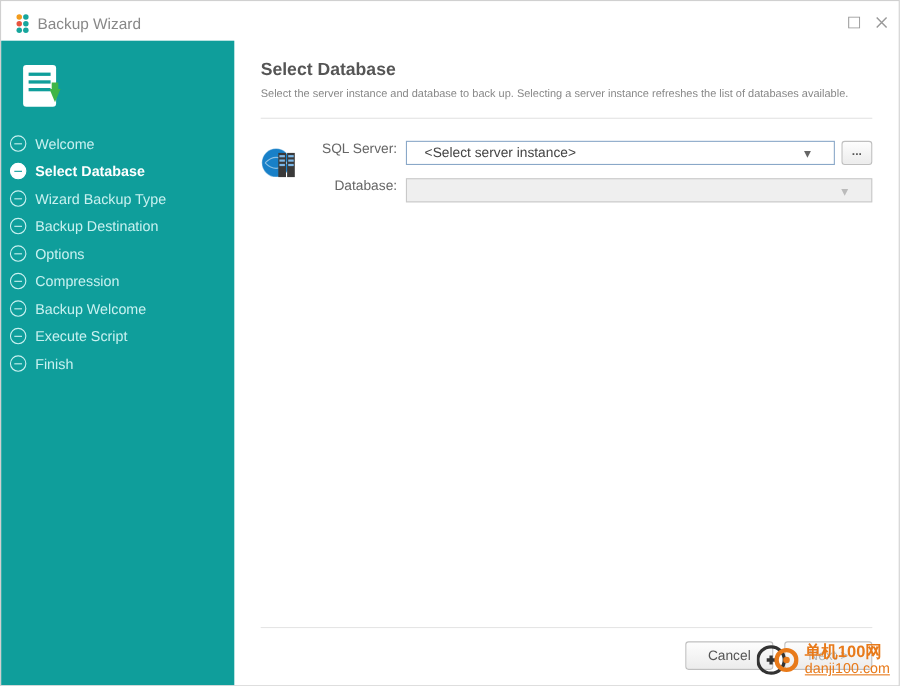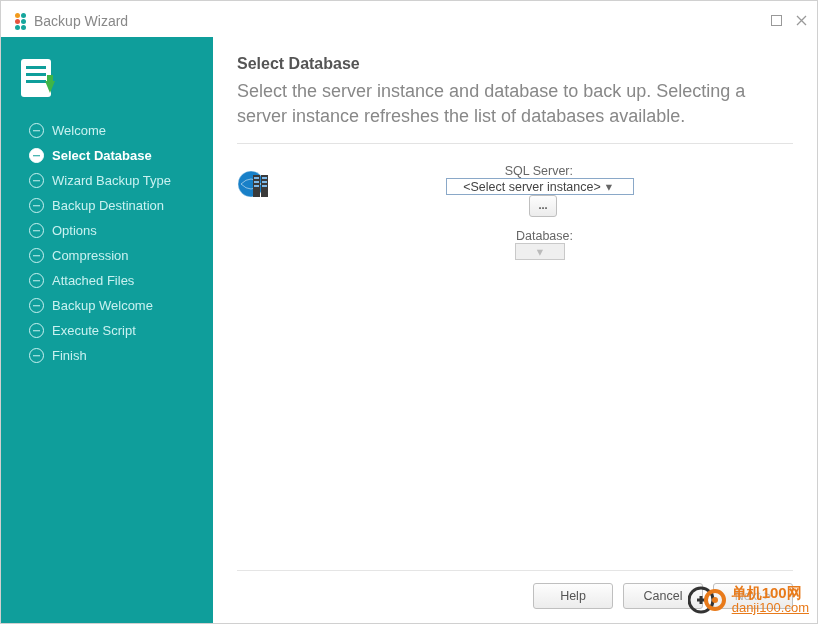--- a/index.html
+++ b/index.html
@@ -53,21 +53,21 @@
       display: flex;
       flex-direction: column;
     }
     .sidebar .big-icon {
       margin: 4px 0 14px 14px;
     }
     .nav-item {
       display: flex;
       align-items: center;
       gap: 8px;
-      padding: 5px 14px 5px 28px;
+      padding: 5px 14px 5px 8px;
       font-size: 13px;
       color: #c9f1f0;
       cursor: default;
     }
     .nav-item.active { color: #fff; font-weight: 600; }
     .nav-item .step-icon {
       width: 15px; height: 15px;
       flex-shrink: 0;
       border: 1.5px solid currentColor;
       border-radius: 50%;
@@ -94,40 +94,38 @@
       color: #555;
     }
     .content h1 {
       font-size: 16px;
       font-weight: 700;
       color: #555;
       margin-bottom: 6px;
     }
     .content .subtitle {
       color: #888;
-      font-size: 18px;
+      font-size: 10px;
       line-height: 1.4;
       margin-bottom: 14px;
     }
     .content hr {
       border: none;
       border-top: 1px solid #e3e3e3;
       margin-bottom: 20px;
     }
     .form-area {
       display: flex;
       gap: 14px;
     }
     .form-area .db-icon { flex-shrink: 0; margin-top: 2px; }
     .form-rows { flex: 1; }
     .form-row {
       display: flex;
-      align-items: center;
       margin-bottom: 12px;
-      flex-direction: column;
     }
     .form-row label {
       width: 74px;
       text-align: right;
       margin-right: 8px;
       color: #666;
       font-size: 12.5px;
     }
     .form-row .combo {
       flex: 1;
@@ -257,24 +255,20 @@
       <span class="step-icon"></span>
       <span>Backup Destination</span>
     </div>
     <div class="nav-item">
       <span class="step-icon"></span>
       <span>Options</span>
     </div>
     <div class="nav-item">
       <span class="step-icon"></span>
       <span>Compression</span>
-    </div>
-    <div class="nav-item">
-      <span class="step-icon"></span>
-      <span>Attached Files</span>
     </div>
     <div class="nav-item">
       <span class="step-icon"></span>
       <span>Backup Welcome</span>
     </div>
     <div class="nav-item">
       <span class="step-icon"></span>
       <span>Execute Script</span>
     </div>
     <div class="nav-item">
@@ -317,21 +311,20 @@
           <label>Database:</label>
           <div class="combo disabled">
             <span></span>
             <span class="caret">▾</span>
           </div>
         </div>
       </div>
     </div>
 
     <div class="footer">
-      <button>Help</button>
       <button>Cancel</button>
       <button disabled="">Next &gt;</button>
     </div>
   </div>
 </div>
 
 <div class="watermark">
   <svg width="38" height="38" viewBox="0 0 38 38">
     <circle cx="13" cy="19" r="12" fill="none" stroke="#333" stroke-width="3"></circle>
     <line x1="9" y1="19" x2="17" y2="19" stroke="#333" stroke-width="3"></line>

